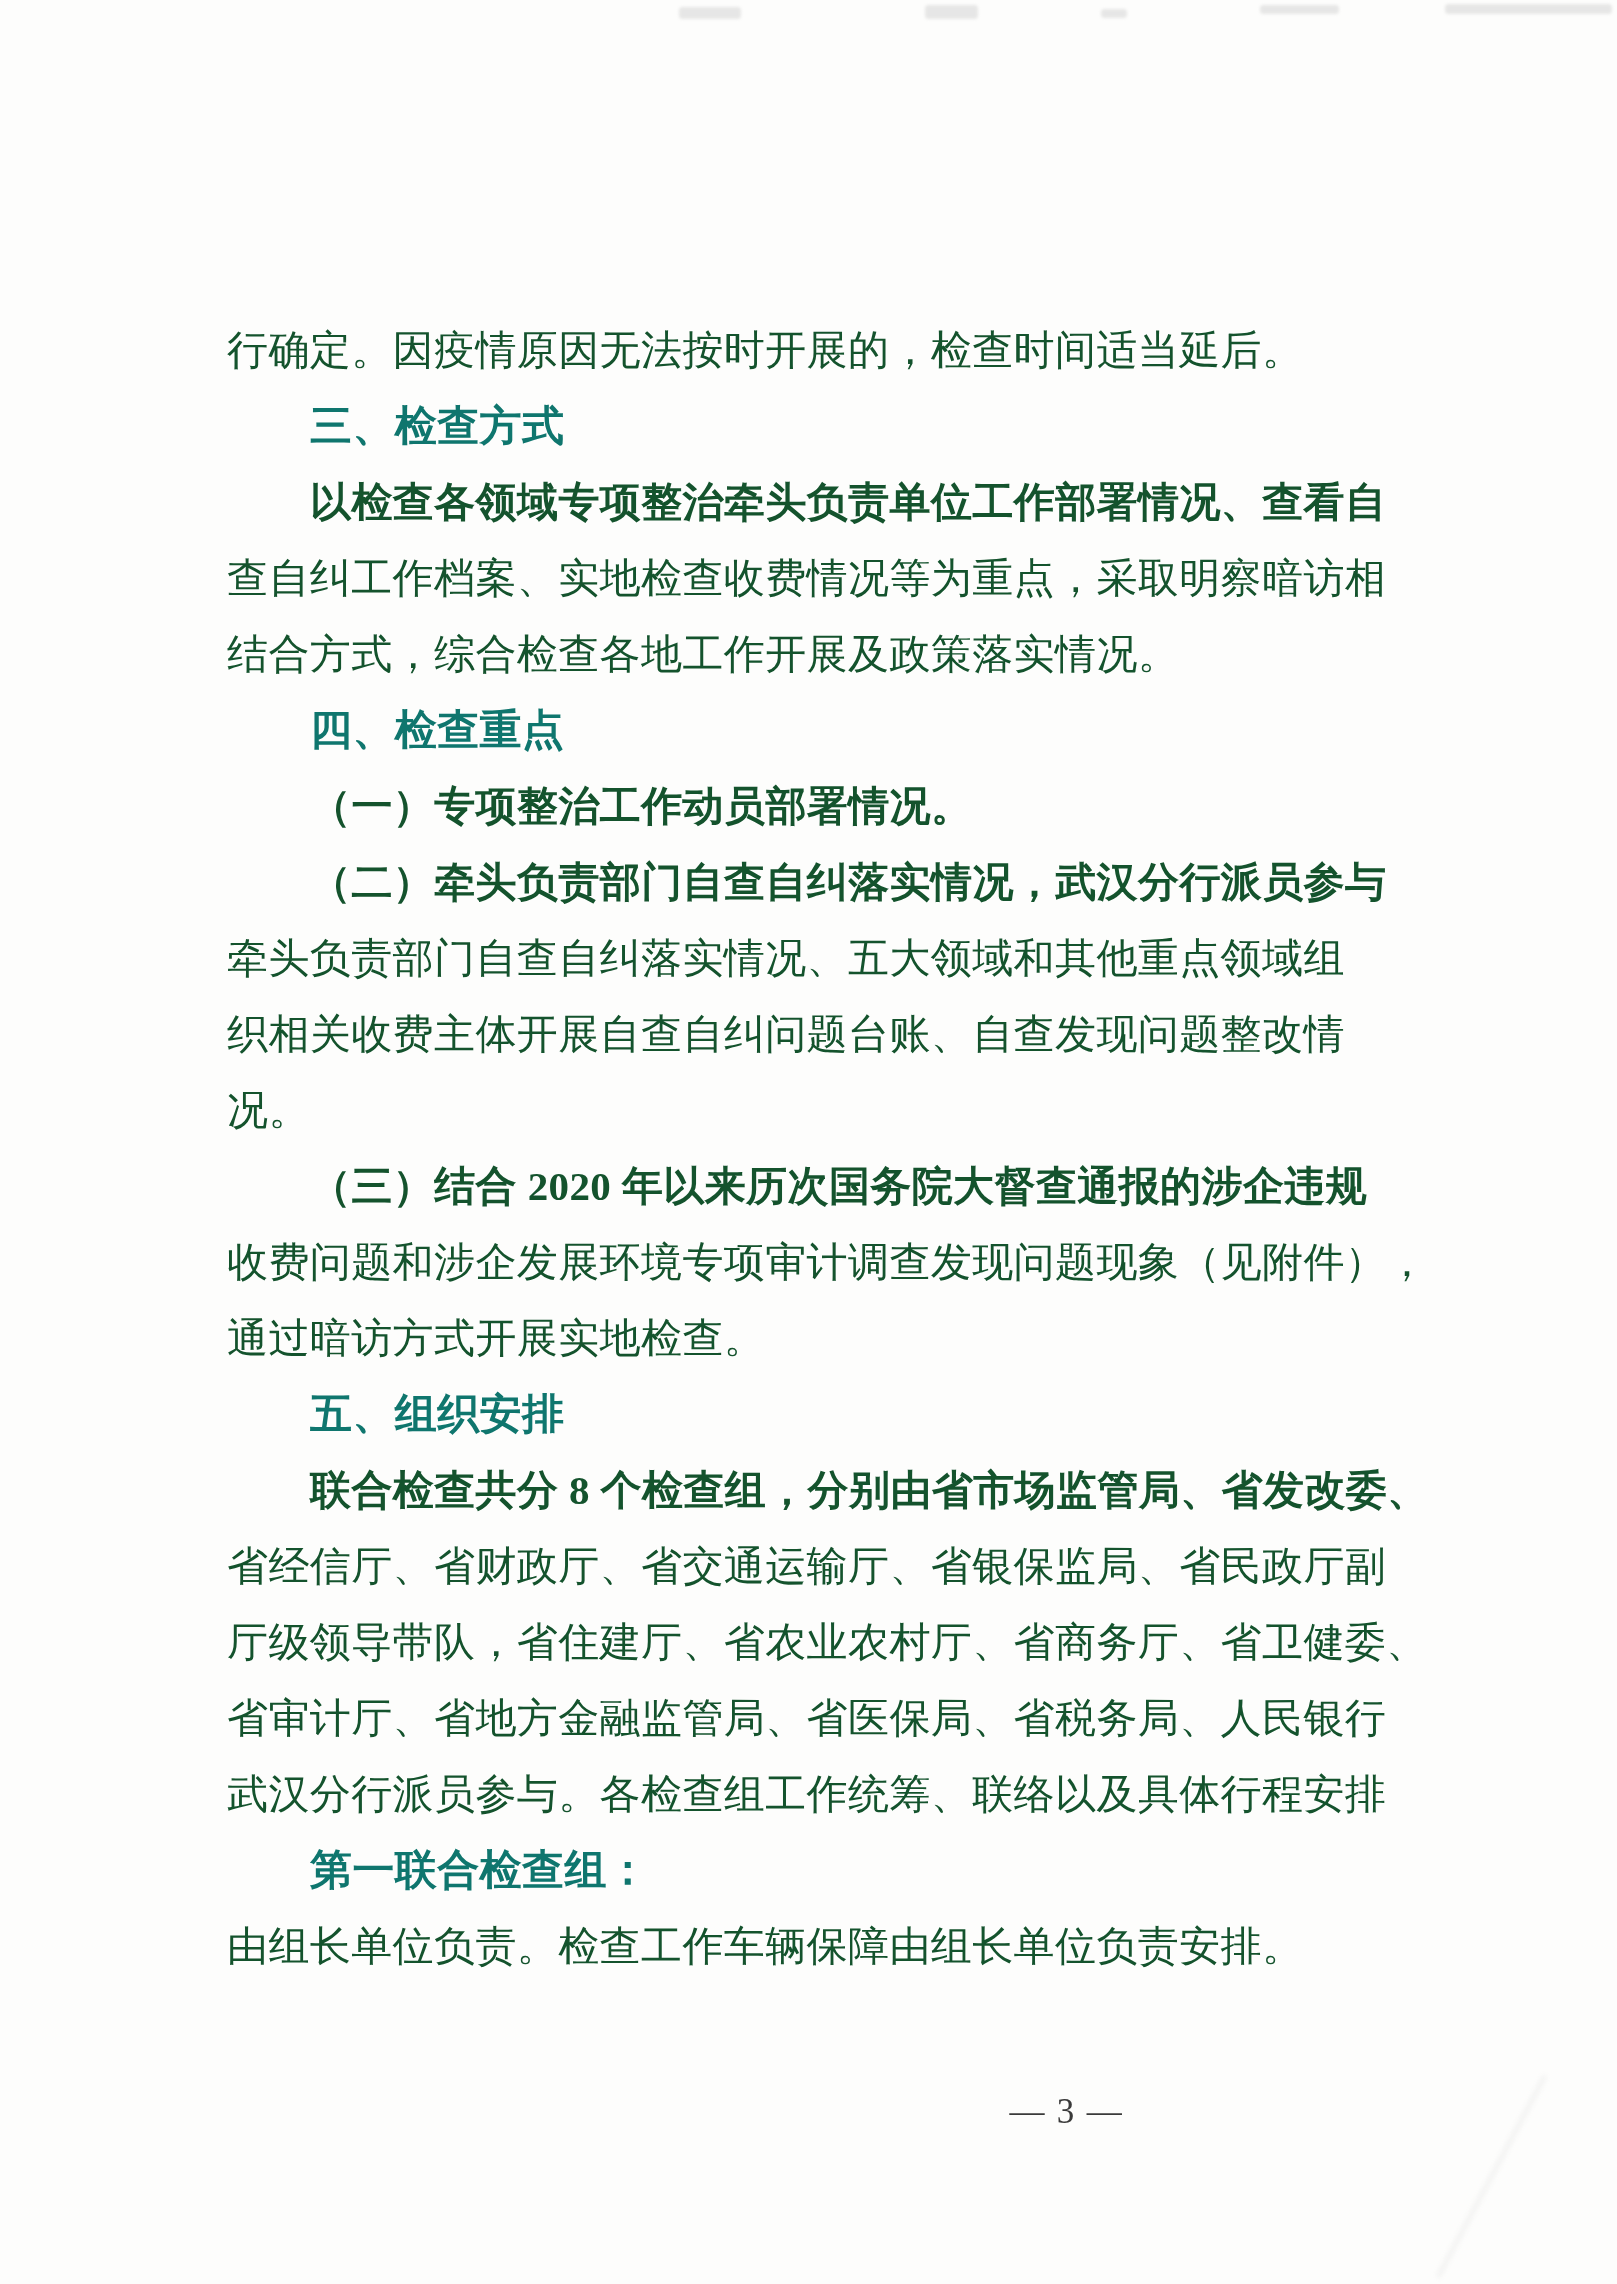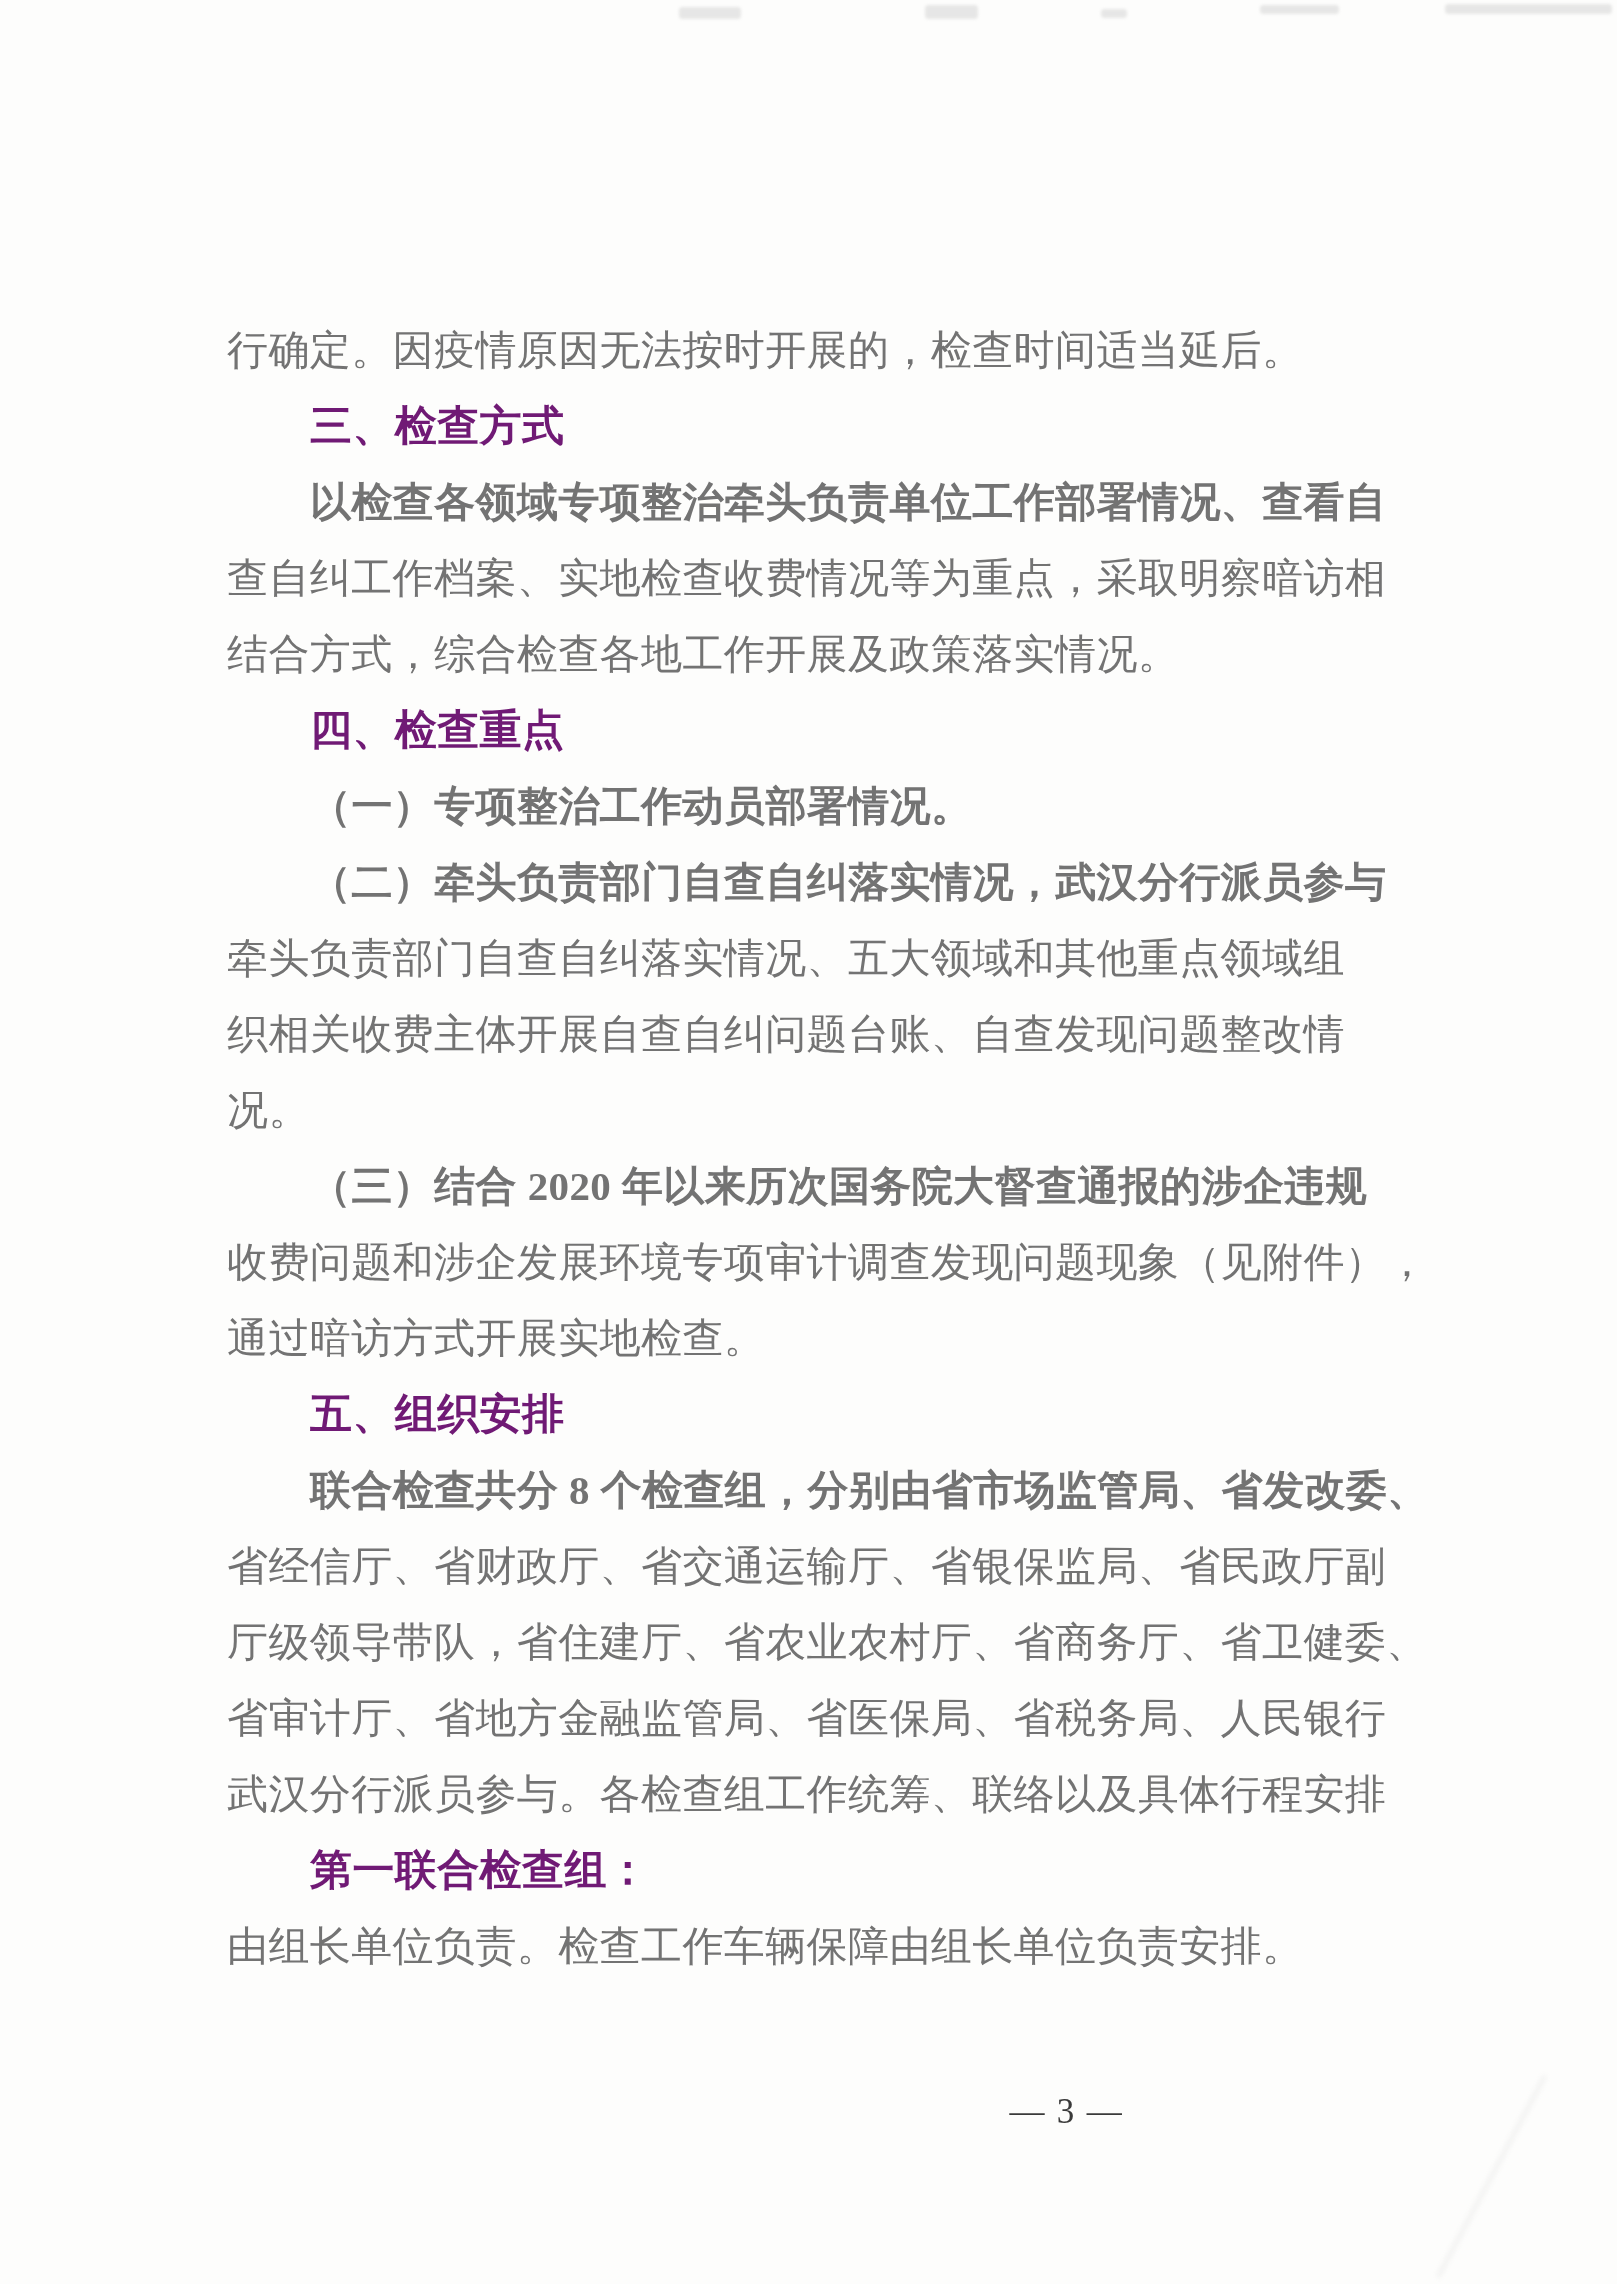--- a/index.html
+++ b/index.html
@@ -41,32 +41,32 @@
     left: 227px;
     top: 312px;
     width: 1177px;
   }
   .line {
     height: 76px;
     line-height: 76px;
     font-size: 41px;
     letter-spacing: 0.4px;
     white-space: nowrap;
-    color: #737373;
+    color: #14532d;
   }
   .line.indent {
     padding-left: 83px;
     font-weight: bold;
   }
   .line.heading {
     padding-left: 83px;
     font-family: Liberation Sans, sans-serif;
     font-weight: 700;
     font-size: 42px;
-    color: #701a75;
+    color: #0f766e;
   }
   .page-number {
     position: absolute;
     top: 2085px;
     left: 965px;
     width: 203px;
     height: 53px;
     line-height: 53px;
     text-align: center;
     font-size: 35px;

